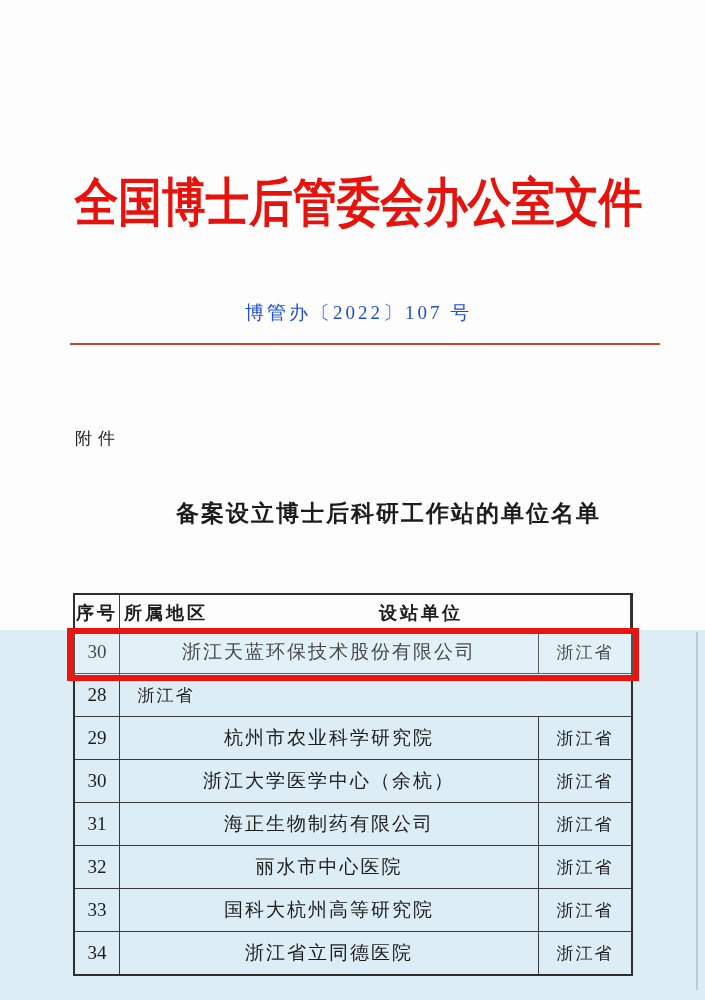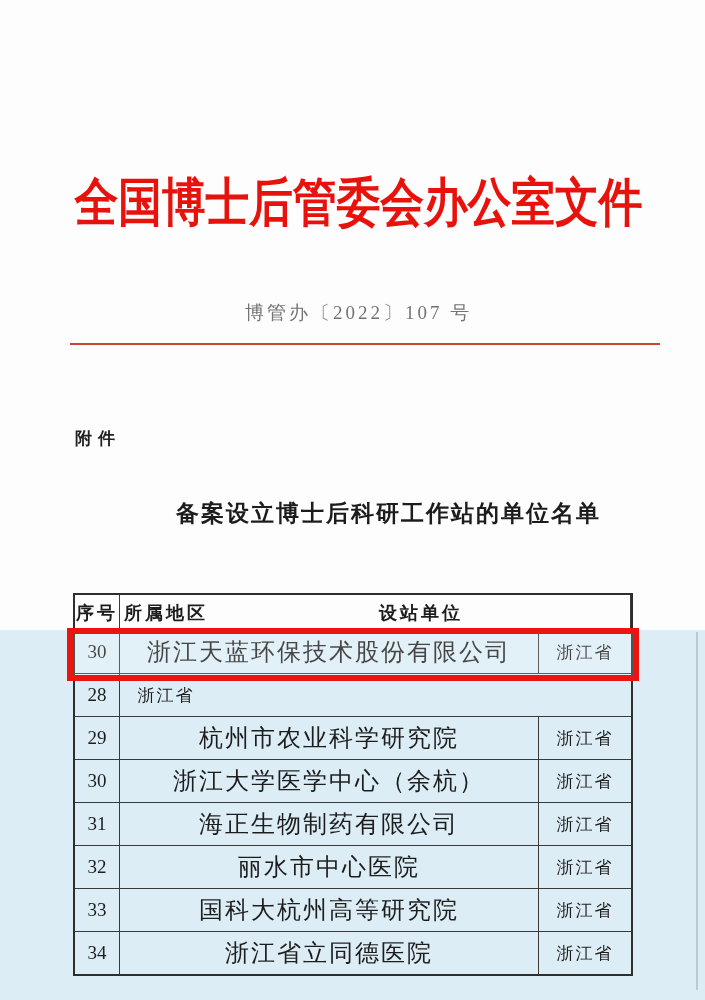--- a/index.html
+++ b/index.html
@@ -42,35 +42,35 @@
     transform: scaleX(0.84);
     transform-origin: 50% 50%;
     letter-spacing: 0px;
   }
   .doc-number {
     position: absolute;
     left: 12px; top: 300px;
     width: 693px;
     text-align: center;
     font-size: 19px;
-    color: #737373;
+    color: #1d4ed8;
     letter-spacing: 3px;
     white-space: nowrap;
   }
   .red-divider {
     position: absolute;
     left: 70px; top: 343px;
     width: 590px; height: 2px;
     background: var(--divider_red, #c9472f);
   }
   .attachment {
     position: absolute;
     left: 75px; top: 427px;
     font-size: 17px;
-    font-weight: bold;
+    font-weight: normal;
     color: #222;
     letter-spacing: 6px;
   }
   .table-title {
     position: absolute;
     left: 0; top: 498px;
     width: 705px;
     text-align: center;
     font-size: 23px;
     font-weight: bold;
@@ -96,21 +96,21 @@
     border-top: none;
     background: #fdfdfd;
     font-weight: bold;
     text-align: center;
   }
   .c {
     display: flex;
     align-items: center;
     justify-content: center;
     color: #1d1d1d;
-    font-size: 24px;
+    font-size: 19px;
     letter-spacing: 2px;
     box-sizing: border-box;
     white-space: nowrap;
   }
   .c.no {
     width: 45px;
     border-right: 1px solid #3a3a3a;
     font-size: 19px;
     letter-spacing: 0;
   }

